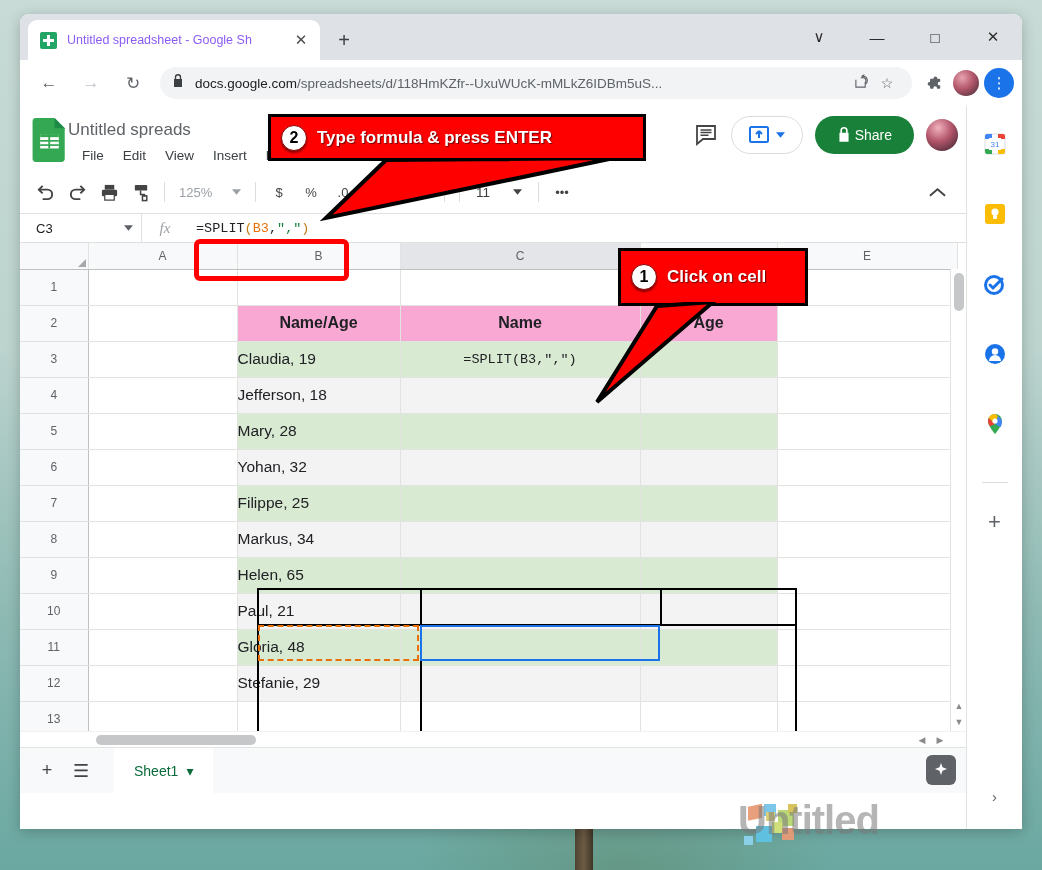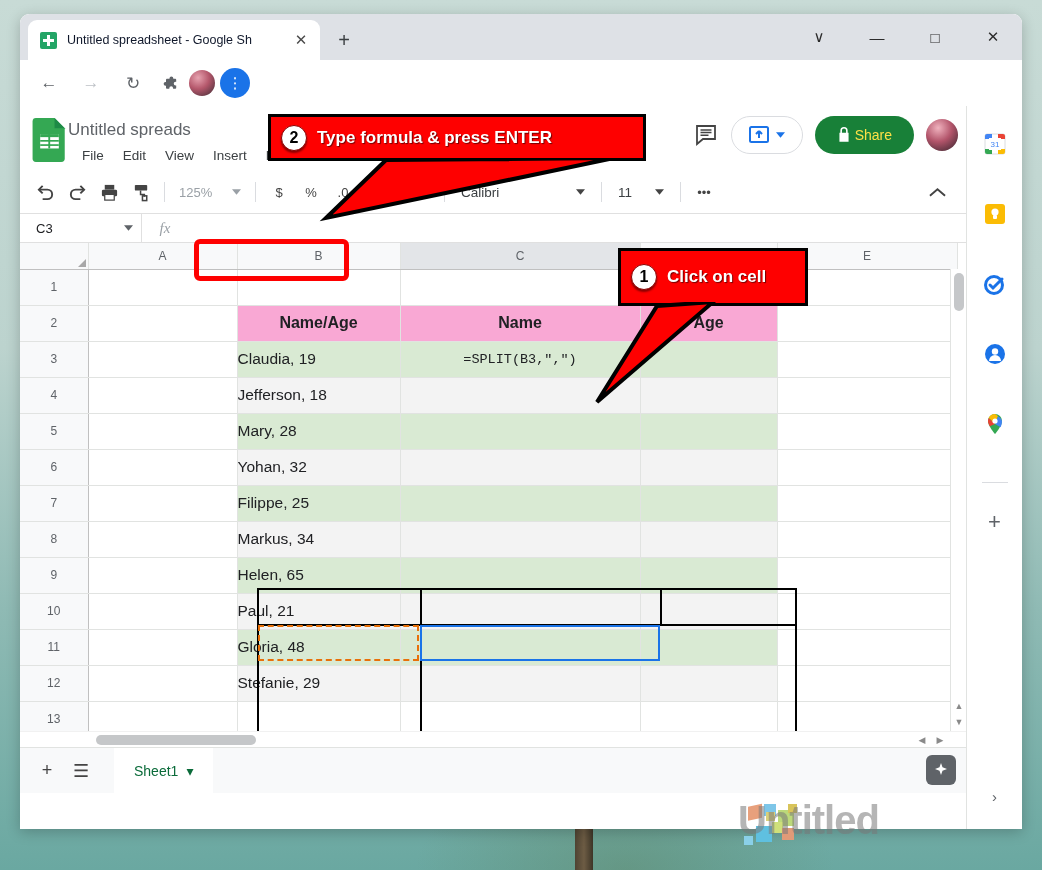--- a/index.html
+++ b/index.html
@@ -42,21 +42,21 @@
     width: 17px; height: 17px; background: #23a566; border-radius: 2px;
     flex: 0 0 auto; position: relative; margin-right: 10px;
   }
   #tab .favicon::before {
     content: ""; position: absolute; left: 7px; top: 3px; width: 3px; height: 11px; background: #fff;
   }
   #tab .favicon::after {
     content: ""; position: absolute; left: 3px; top: 7px; width: 11px; height: 3px; background: #fff;
   }
   #tab .tab-title {
-    flex: 1 1 auto; font-size: 12.5px; color: #0f172a; white-space: nowrap;
+    flex: 1 1 auto; font-size: 12.5px; color: #8b5cf6; white-space: nowrap;
     overflow: hidden; -webkit-mask-image: linear-gradient(90deg,#000 86%,transparent 100%);
     mask-image: linear-gradient(90deg,#000 86%,transparent 100%);
   }
   #tab .tab-close {
     flex: 0 0 auto; width: 22px; height: 22px; color: #4a4a4a; font-size: 15px;
     display: flex; align-items: center; justify-content: center; cursor: pointer;
   }
   #newtab {
     position: absolute; left: 310px; top: 12px; width: 28px; height: 28px;
     display: flex; align-items: center; justify-content: center;
@@ -117,21 +117,21 @@
   #headright {
     position: absolute; right: 8px; top: 10px; display: flex; align-items: center; gap: 12px;
   }
   #comment-icon { width: 26px; height: 26px; color:#444; display:flex;align-items:center;justify-content:center;cursor:pointer;}
   #present-btn {
     height: 38px; min-width: 72px; border: 1px solid #dadce0; border-radius: 19px;
     display: flex; align-items: center; justify-content: center; gap: 6px; padding: 0 12px;
     cursor: pointer;
   }
   #share-btn {
-    height: 38px; background: #188038; color: #fde047; border-radius: 19px;
+    height: 38px; background: #188038; color: #ffffff; border-radius: 19px;
     display: flex; align-items: center; gap: 4px; padding: 0 22px;
     font-size: 14px; font-weight: 500; cursor: pointer;
   }
   #acct-pic {
     width: 32px; height: 32px; border-radius: 50%;
     background: radial-gradient(circle at 38% 28%, #f0b2be 0%, #b2546a 45%, #30222a 100%);
     cursor: pointer;
   }
   
   #fmtbar {
@@ -309,20 +309,35 @@
       <div class="wc">—</div>
       <div class="wc">□</div>
       <div class="wc">✕</div>
     </div>
   </div>
 
   <div id="navbar">
     <div class="navbtn">←</div>
     <div class="navbtn disabled">→</div>
     <div class="navbtn">↻</div>
+    <div id="omnibox">
+      <span class="lock">
+        <svg width="12" height="14" viewBox="0 0 12 14">
+            <path d="M6 0a3.2 3.2 0 00-3.2 3.2V5H2v8h8V5H9.2V3.2A3.2 3.2 0 006 0zm0 1.4c1 0 1.8.8 1.8 1.8V5H4.2V3.2c0-1 .8-1.8 1.8-1.8z" fill="#3c4043"></path>
+          </svg>
+      </span>
+      <span class="url"><span>docs.google.com</span><span class="dim">/spreadsheets/d/118HmKZfr--UxuWUcK-mMLkZ6IDBm5uS...</span></span>
+      <span class="obicon">
+        <svg width="15" height="15" viewBox="0 0 16 16">
+            <path d="M11 1L8.2 3.8h1.3c2 0 3.2 1.4 3.2 3.3 0 .9-.3 1.7-.8 2.3l1 1c.8-.9 1.3-2 1.3-3.3C14.2 4.4 12.3 2.4 9.5 2.4H8.2L11 1z" fill="none" stroke="#5f6368" stroke-width="1.2"></path>
+            <path d="M2 6v8h10V9.5" fill="none" stroke="#5f6368" stroke-width="1.2"></path>
+          </svg>
+      </span>
+      <span class="obicon">☆</span>
+    </div>
     <div id="ext-icon">
       <svg width="17" height="17" viewBox="0 0 18 18">
           <path d="M11 1.5a2 2 0 00-2 2V4H6.2c-.5 0-.9.4-.9.9v2.4h-.5a2 2 0 100 4h.5v2.4c0 .5.4.9.9.9h2.6v-.6a2 2 0 114 0v.6h2.4c.5 0 .9-.4.9-.9v-2.6h-.6a2 2 0 110-4h.6V4.9c0-.5-.4-.9-.9-.9H13v-.5a2 2 0 00-2-2z" fill="#5f6368"></path>
         </svg>
     </div>
     <div id="profile-pic"></div>
     <div id="kebab">⋮</div>
   </div>
 
   <div id="app">
@@ -415,26 +430,20 @@
         <div class="tb">%</div>
         <div class="tb">.0</div>
         <div class="tb">.00</div>
         <div class="tb" style="width:44px">
           <span>123</span>
           <svg width="9" height="6" viewBox="0 0 10 6" style="margin-left:3px">
               <path d="M0 0l5 6 5-6z" fill="#444"></path>
             </svg>
         </div>
         <div class="tbsep"></div>
-        <div id="fontsel">
-          <span>Calibri</span>
-          <svg width="9" height="6" viewBox="0 0 10 6">
-              <path d="M0 0l5 6 5-6z" fill="#444"></path>
-            </svg>
-        </div>
         <div class="tbsep"></div>
         <div id="sizesel">
           <span>11</span>
           <svg width="9" height="6" viewBox="0 0 10 6">
               <path d="M0 0l5 6 5-6z" fill="#444"></path>
             </svg>
         </div>
         <div class="tbsep"></div>
         <div class="tb">•••</div>
         <div id="collapse">
@@ -445,20 +454,28 @@
       </div>
 
       <div id="formulabar">
         <div id="namebox">
           <span>C3</span>
           <svg width="9" height="6" viewBox="0 0 10 6">
               <path d="M0 0l5 6 5-6z" fill="#5f6368"></path>
             </svg>
         </div>
         <div id="fxlabel">fx</div>
+        <div id="formulainput">
+          <span>=SPLIT</span>
+            <span class="tok-par1">(</span>
+            <span class="tok-ref">B3</span>
+            <span>,</span>
+            <span class="tok-str">","</span>
+            <span class="tok-par1">)</span>
+        </div>
       </div>
 
       <div id="gridwrap">
         <table class="grid">
           <tbody>
               <tr>
             <th class="corner"></th>
             <th class="colhdr" style="width:149px">A</th>
             <th class="colhdr" style="width:163px">B</th>
             <th class="colhdr active" style="width:240px">C</th>

